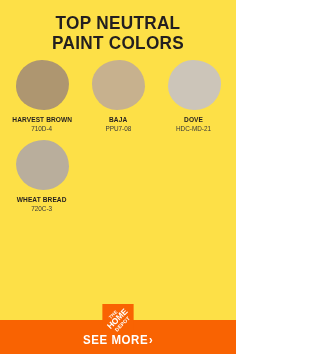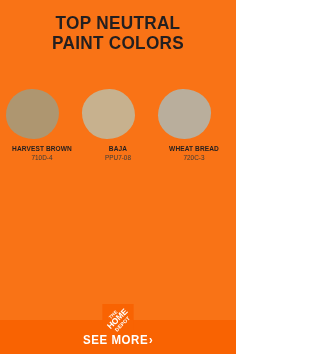--- a/index.html
+++ b/index.html
@@ -46,20 +46,21 @@
     flex: 1 1 auto;
     padding: 6px 4px 0 4px;
     display: grid;
     grid-template-columns: repeat(3, 1fr);
     grid-auto-rows: 80px;
     row-gap: 0px;
   }
   .cell {
     display: flex;
     flex-direction: column;
+    align-items: center;
     justify-content: flex-start;
   }
   .blob-wrap {
     width: 56px;
     height: 53px;
     display: flex;
     align-items: center;
     justify-content: center;
   }
   .blob {
@@ -138,21 +139,21 @@
   }
   .see-more .chev {
     font-weight: bold;
     font-size: 12px;
     padding-left: 1px;
   }
 </style>
 </head>
 <body>
 
-<div id="pin" style="background: #f97316; gap: 29px;">
+<div id="pin" style="background: #fde047;">
 
   <div class="title-block">
     <span class="title-line">TOP NEUTRAL</span>
     <span class="title-line">PAINT COLORS</span>
   </div>
 
   <div class="grid">
 
     <div class="cell">
       <div class="blob-wrap">
@@ -164,20 +165,27 @@
 
     <div class="cell">
       <div class="blob-wrap">
         <div class="blob" style="background: rgb(199, 177, 142);"></div>
       </div>
       <div class="swatch-name">BAJA</div>
       <div class="swatch-code">PPU7-08</div>
     </div>
 
 
+    <div class="cell">
+      <div class="blob-wrap">
+        <div class="blob" style="background: rgb(204, 197, 185);"></div>
+      </div>
+      <div class="swatch-name">DOVE</div>
+      <div class="swatch-code">HDC-MD-21</div>
+    </div>
 
 
 
 
     <div class="cell">
       <div class="blob-wrap">
         <div class="blob" style="background: rgb(185, 174, 156);"></div>
       </div>
       <div class="swatch-name">WHEAT BREAD</div>
       <div class="swatch-code">720C-3</div>

